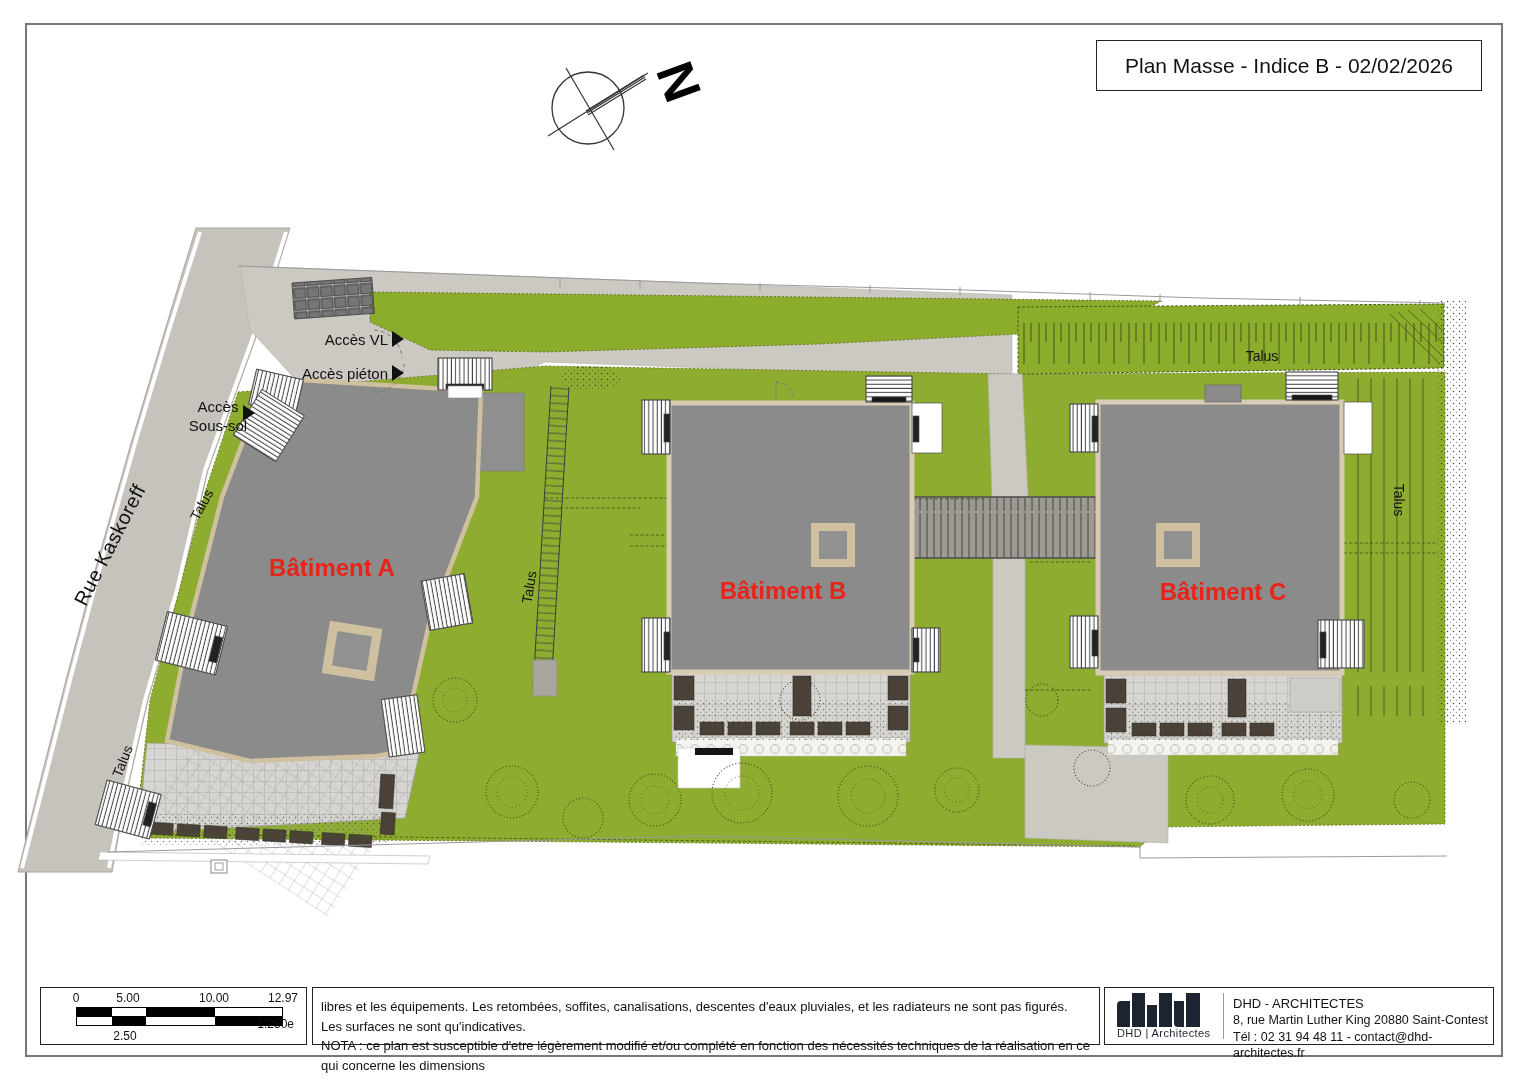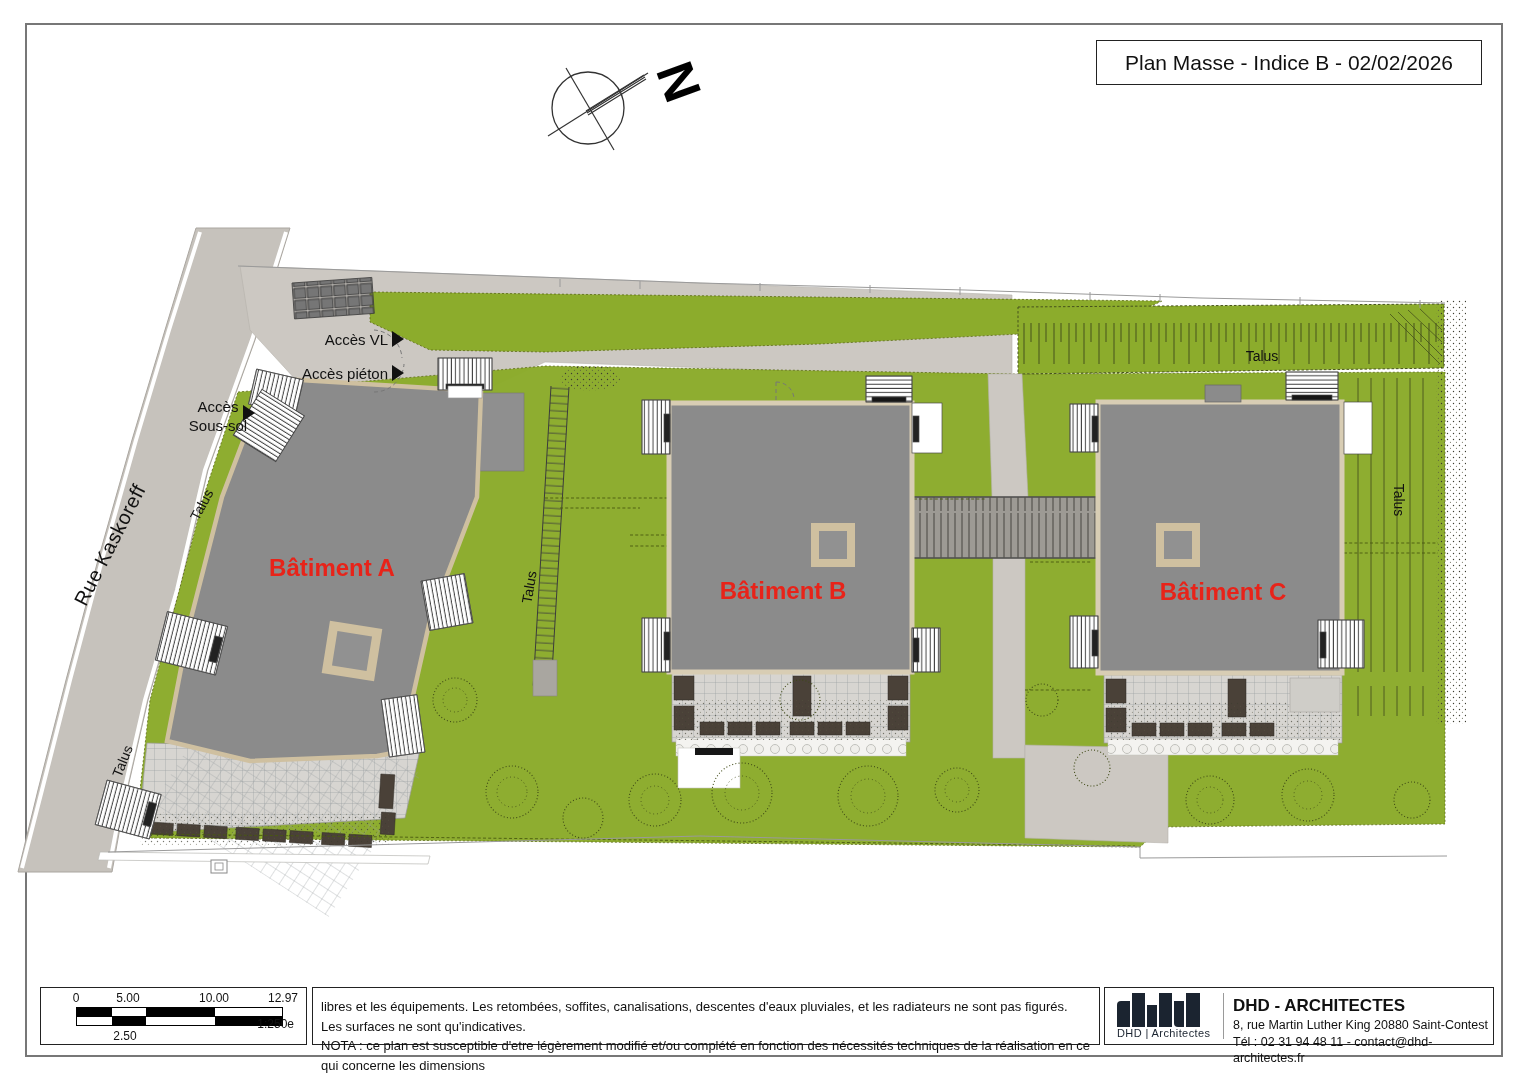--- a/index.html
+++ b/index.html
@@ -1,38 +1,38 @@
 <!DOCTYPE html>
 <html><head>
 <meta charset="utf-8">
 <style>
   html,body{margin:0;padding:0;background:#fff;}
   #sheet{position:relative;width:1527px;height:1080px;background:#fff;overflow:hidden;
          font-family:"Liberation Sans",sans-serif;}
   #plan{position:absolute;left:0;top:0;}
   .box{position:absolute;background:#fff;border:2px solid #222;box-sizing:border-box;}
-  #title-box{left:1096px;top:40px;width:386px;height:45px;display:flex;align-items:center;justify-content:center;
+  #title-box{left:1096px;top:40px;width:386px;height:51px;display:flex;align-items:center;justify-content:center;
              font-size:21px;font-weight:500;color:#111;border:1.5px solid #222;}
   #scale-box{left:40px;top:987px;width:267px;height:58px;border:1.5px solid #222;font-size:12px;color:#111;}
   #nota-box{left:312px;top:987px;width:788px;height:58px;border:1.5px solid #222;
             font-size:13px;color:#111;line-height:1.5;padding:9px 8px 0 8px;}
   #firm-box{left:1104px;top:987px;width:390px;height:58px;border:1.5px solid #222;}
   .tick{position:absolute;top:3px;transform:translateX(-50%);}
   .subtick{position:absolute;top:41px;transform:translateX(-50%);margin-left:32px;}
   .bar-row{position:absolute;left:35px;width:207px;height:10px;border:1px solid #000;display:flex;box-sizing:border-box;}
   .seg{height:100%;}
   .black{background:#000;} .white{background:#fff;}
   #ratio{position:absolute;right:12px;top:29px;}
   #logo{position:absolute;left:12px;top:5px;width:100px;height:48px;}
   .bars{display:flex;align-items:flex-end;gap:2px;height:34px;}
   .bar{background:#1b2430;}
   #logo-caption{font-size:11px;color:#1b2430;margin-top:0;letter-spacing:.4px;}
   #firm-divider{position:absolute;left:118px;top:5px;bottom:5px;width:1px;background:#9a9a9a;}
   #firm-text{position:absolute;left:128px;top:7px;font-size:12.5px;color:#111;line-height:1.32;}
-  #firm-text .fn{font-weight:bold;font-size:17px;}
+  #firm-text .fn{font-weight:normal;font-size:13px;}
   svg text{font-family:"Liberation Sans",sans-serif;}
 </style>
 </head>
 <body>
 
 <div id="sheet">
 
 <svg id="plan" width="1527" height="1080" viewBox="0 0 1527 1080">
   <defs>
     <pattern id="louverV" patternUnits="userSpaceOnUse" width="4.2" height="8">

